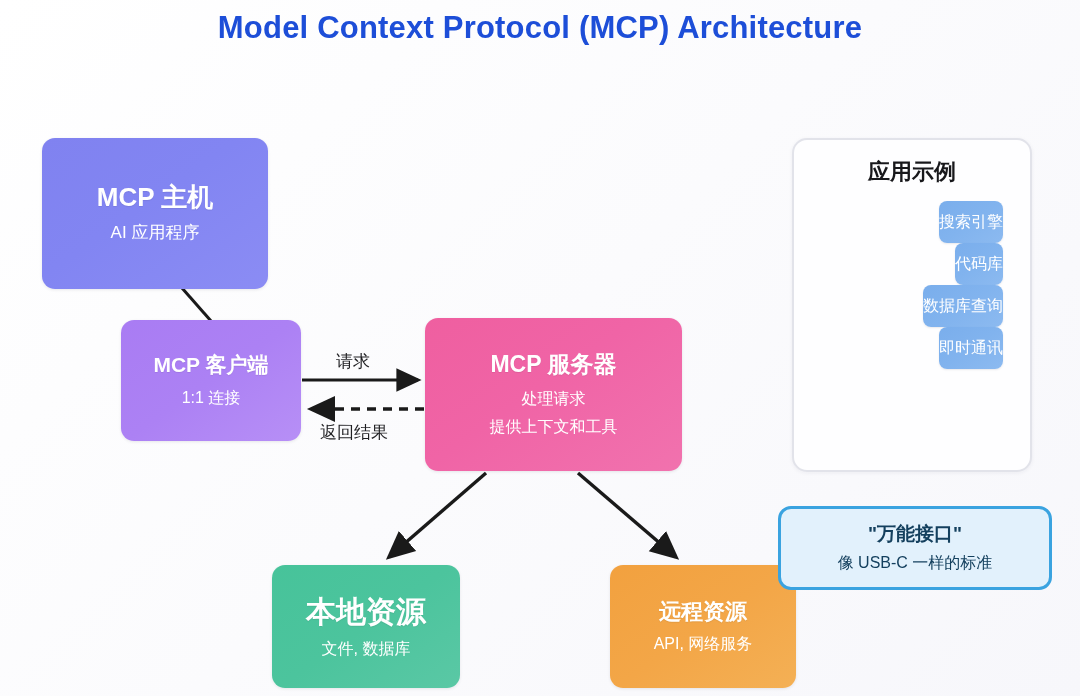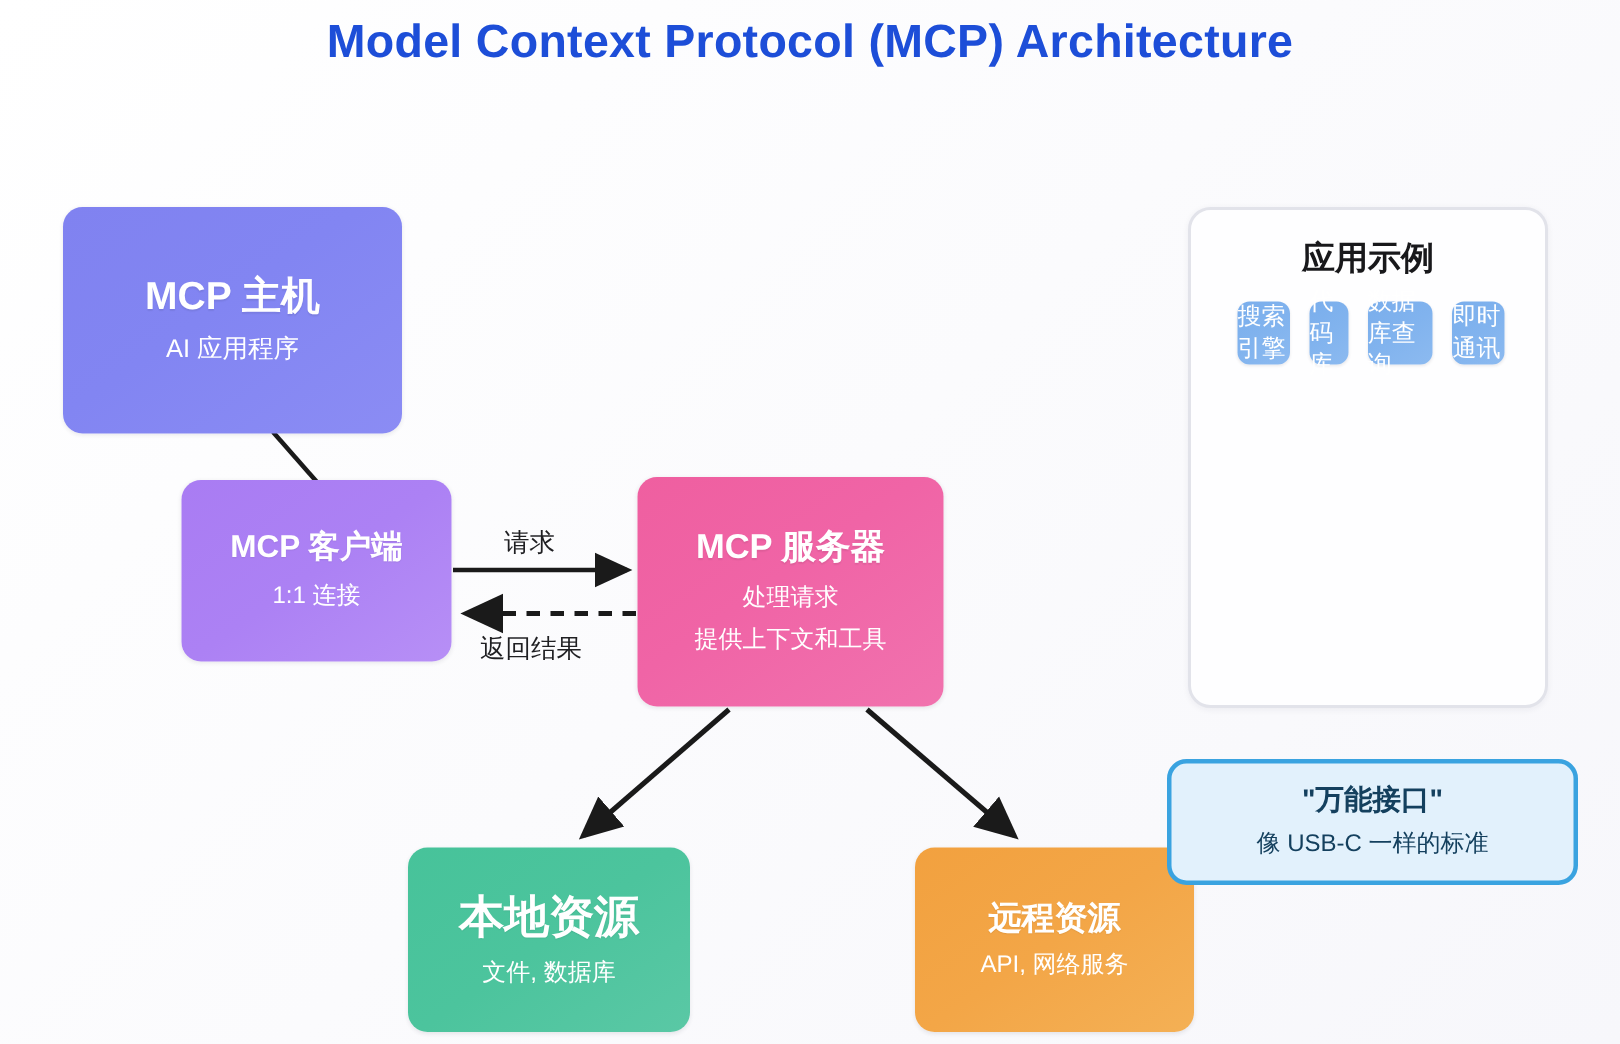--- a/index.html
+++ b/index.html
@@ -77,21 +77,21 @@
   
   #node-client {
     left: 121px; top: 320px; width: 180px; height: 121px;
     background: linear-gradient(145deg, #a97cf3 0%, #ac81f4 50%, #b78ff6 100%);
   }
   #node-client .t1 { font-size: 21px; }
   #node-client .t2 { font-size: 16px; }
 
   
   #node-server {
-    left: 425px; top: 318px; width: 204px; height: 153px;
+    left: 425px; top: 318px; width: 257px; height: 153px;
     background: linear-gradient(145deg, #ef5fa0 0%, #f064a6 45%, #f172ae 100%);
     justify-content: center;
   }
   #node-server .t1 { font-size: 23px; }
   #node-server .t2 { font-size: 16px; margin-top: 8px; }
   #node-server .t3 { font-size: 16px; margin-top: 5px; }
 
   
   #node-local {
     left: 272px; top: 565px; width: 188px; height: 123px;
@@ -134,22 +134,23 @@
     text-align: center;
     font-size: 22px;
     font-weight: bold;
     color: #18181b;
   }
   .app-list {
     position: absolute;
     left: 31px; top: 61px;
     width: 178px;
     display: flex;
-    flex-direction: row;
-    gap: 13px;
+    flex-direction: column;
+    gap: 0;
+    align-items: flex-end;
   }
   .app-item {
     height: 42px;
     border-radius: 8px;
     background: linear-gradient(145deg, #7aaeec 0%, #81b3ee 50%, #8cbaf0 100%);
     color: #ffffff;
     font-size: 16px;
     display: flex;
     align-items: center;
     justify-content: center;

